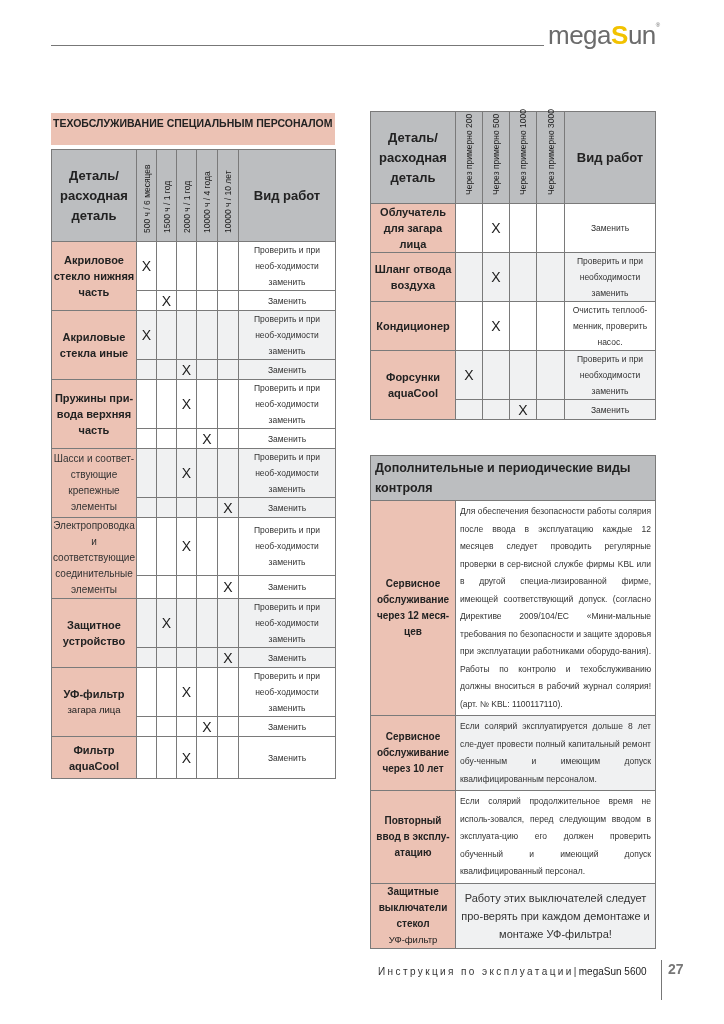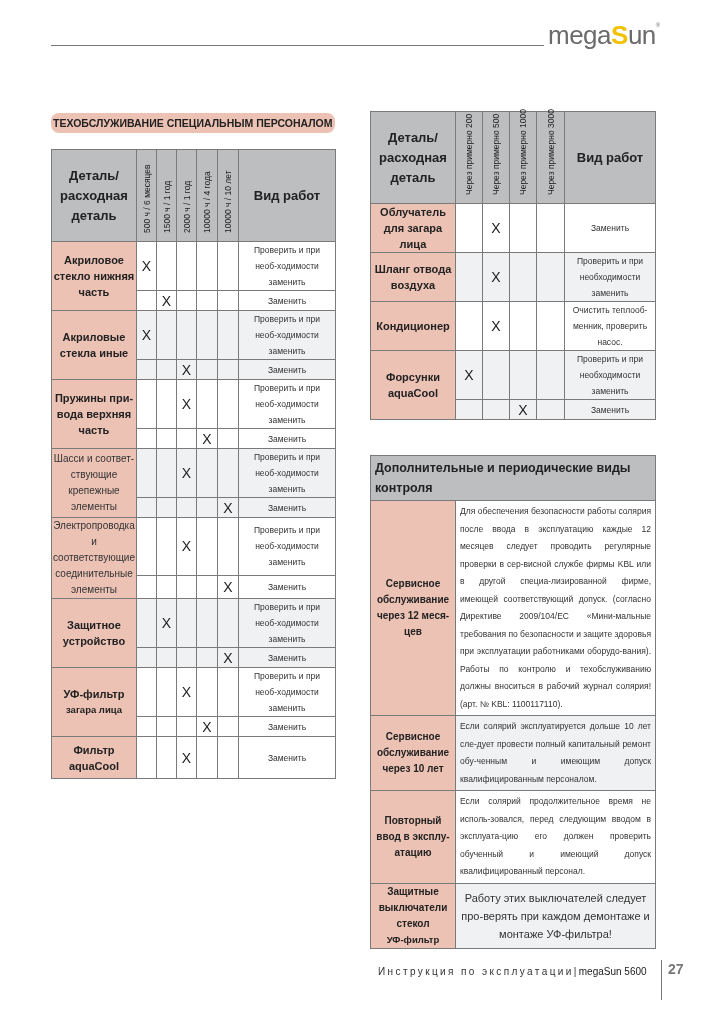--- a/index.html
+++ b/index.html
@@ -4,27 +4,27 @@
 <style>
   * { box-sizing: border-box; margin: 0; padding: 0; }
   html, body { width: 724px; height: 1024px; background: #ffffff; overflow: hidden; }
   body { position: relative; font-family: "Liberation Sans", sans-serif; color: #222; }
 
   .top-rule { position: absolute; left: 51px; top: 45px; width: 493px; height: 1px; background: #777; }
   .logo { position: absolute; left: 548px; top: 20px; font-size: 26px; font-weight: normal; color: #6b6b6b; letter-spacing: -0.5px; font-family: "Liberation Sans", sans-serif; }
   .logo .s { color: #f2c200; font-weight: bold; }
   .logo sup { font-size: 6px; vertical-align: top; position: relative; top: 2px; }
 
-  .section-title { position: absolute; left: 51px; top: 113px; width: 284px; height: 20px; background: #ecc2b4; font-size: 10.5px; font-weight: bold; color: #222; padding: 4px 2px; white-space: nowrap; border-radius: 8px; }
+  .section-title { position: absolute; left: 51px; top: 113px; width: 284px; height: 32px; background: #ecc2b4; font-size: 10.5px; font-weight: bold; color: #222; padding: 4px 2px; white-space: nowrap; }
 
   table { border-collapse: collapse; position: absolute; table-layout: fixed; border-radius: 22px; }
   td, th { border: 1px solid #7a7a7a; font-family: "Liberation Sans", sans-serif; }
   th { background: #bcbec0; font-weight: bold; color: #222; }
   .part { background: #ecc2b4; text-align: center; vertical-align: middle; font-size: 11px; font-weight: bold; line-height: 16px; color: #222; }
-  .part .sub { font-weight: bold; font-size: 9.5px; display: block; }
+  .part .sub { font-weight: normal; font-size: 9.5px; display: block; }
   .part.normal { font-weight: normal; font-size: 10px; line-height: 16px; color: #333; }
   .mark { text-align: center; font-size: 14px; color: #222; vertical-align: middle; }
   .work { text-align: center; font-size: 8.5px; color: #333; line-height: 16px; vertical-align: middle; padding: 0 3px; }
   .grey td:not(.part) { background: #f0f1f2; }
   .vhead { height: 92px; position: relative; }
   .vhead span { position: absolute; left: 50%; bottom: 8px; transform-origin: left bottom; transform: rotate(-90deg) translateY(50%); white-space: nowrap; font-size: 8.5px; font-weight: normal; color: #222; }
   .big-head { font-size: 13px; line-height: 20px; text-align: center; }
 
   #t1 { left: 51px; top: 149px; width: 284px; }
   #t2 { left: 370px; top: 111px; width: 285px; }
@@ -290,21 +290,21 @@
   <tbody id="t3-body">
       <tr>
         <td class="h" colspan="2">Дополнительные и периодические виды контроля</td>
       </tr>
       <tr>
         <td class="part"><span>Сервисное обслуживание через 12 меся-цев</span></td>
         <td class="desc">Для обеспечения безопасности работы солярия после ввода в эксплуатацию каждые 12 месяцев следует проводить регулярные проверки в сер-висной службе фирмы KBL или в другой специа-лизированной фирме, имеющей соответствующий допуск. (согласно Директиве 2009/104/ЕС «Мини-мальные требования по безопасности и защите здоровья при эксплуатации работниками оборудо-вания). Работы по контролю и техобслуживанию должны вноситься в рабочий журнал солярия! (арт. № KBL: 1100117110).</td>
       </tr>
       <tr>
         <td class="part"><span>Сервисное обслуживание через 10 лет</span></td>
-        <td class="desc grey">Если солярий эксплуатируется дольше 10 лет сле-дует провести полный капитальный ремонт обу-ченным и имеющим допуск квалифицированным персоналом.</td>
+        <td class="desc grey">Если солярий эксплуатируется дольше 8 лет сле-дует провести полный капитальный ремонт обу-ченным и имеющим допуск квалифицированным персоналом.</td>
       </tr>
       <tr>
         <td class="part"><span>Повторный ввод в эксплу-атацию</span></td>
         <td class="desc">Если солярий продолжительное время не исполь-зовался, перед следующим вводом в эксплуата-цию его должен проверить обученный и имеющий допуск квалифицированный персонал.</td>
       </tr>
       <tr>
         <td class="part"><span>Защитные выключатели стекол</span><span class="sub">УФ-фильтр</span></td>
         <td class="desc center">Работу этих выключателей следует про-верять при каждом демонтаже и монтаже УФ-фильтра!</td>
       </tr>
     </tbody>

